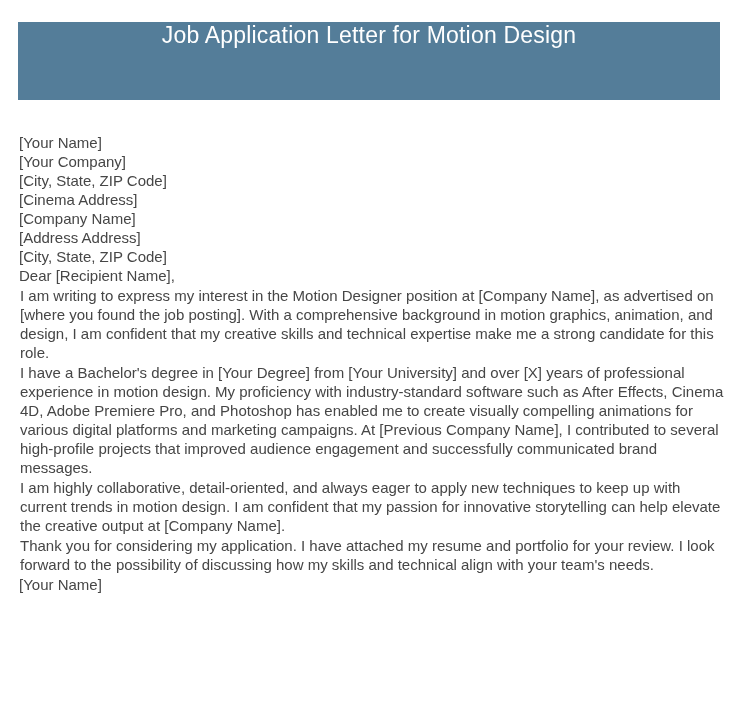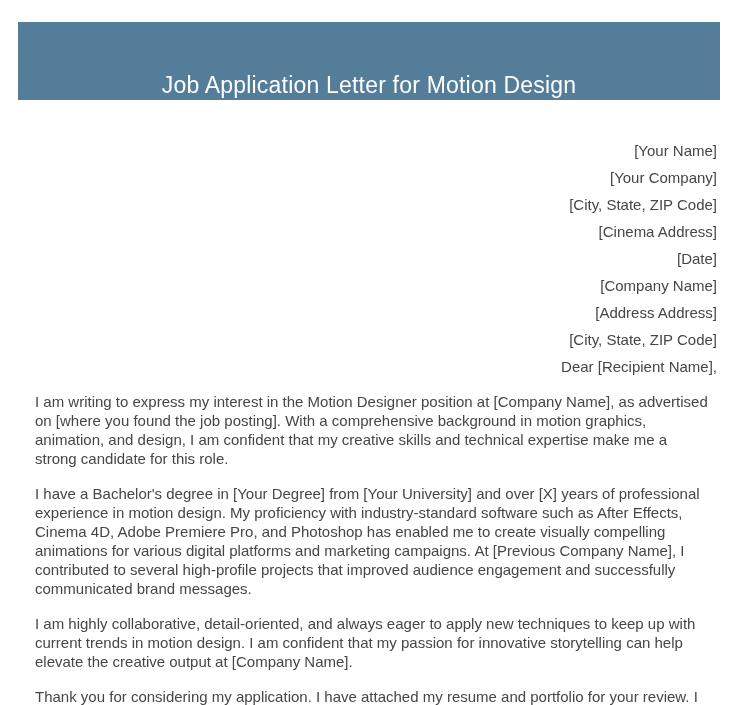--- a/index.html
+++ b/index.html
@@ -25,21 +25,21 @@
 
   
   .header-banner {
     position: absolute;
     left: 18px;
     top: 22px;
     width: 702px;
     height: 78px;
     background: #547d99;
     display: flex;
-    align-items: flex-end;
+    align-items: flex-start;
     justify-content: center;
   }
   .header-title {
     color: #ffffff;
     font-size: 23px;
     font-weight: 400;
     letter-spacing: 0.2px;
     line-height: 1.2;
     text-align: center;
     font-family: "Liberation Sans", sans-serif;
@@ -51,57 +51,55 @@
     position: absolute;
     left: 19px;
     top: 133px;
     width: 706px;
     color: #464646;
     font-size: 15px;
     line-height: 19px;
     font-family: "Liberation Sans", sans-serif;
   }
   .letter-line {
-    margin: 8px;
+    margin: 0;
     padding: 0;
     white-space: pre-wrap;
-    text-align: right;
   }
   .letter-para {
-    margin: 16px;
+    margin: 1px;
     padding: 0;
     text-align: left;
   }
 </style>
 </head>
 <body>
 
 <div class="page">
 
   <div class="header-banner">
     <div class="header-title">Job Application Letter for Motion Design</div>
   </div>
 
   <div class="letter-body">
 
     <div class="letter-line">[Your Name]</div>
     <div class="letter-line">[Your Company]</div>
     <div class="letter-line">[City, State, ZIP Code]</div>
     <div class="letter-line">[Cinema Address]</div>
 
-    <div class="letter-line">[Date]</div>
 
     <div class="letter-line">[Company Name]</div>
     <div class="letter-line">[Address Address]</div>
     <div class="letter-line">[City, State, ZIP Code]</div>
 
     <div class="letter-line">Dear [Recipient Name],</div>
 
     <p class="letter-para">I am writing to express my interest in the Motion Designer position at [Company Name], as advertised on [where you found the job posting]. With a comprehensive background in motion graphics, animation, and design, I am confident that my creative skills and technical expertise make me a strong candidate for this role.</p>
     <p class="letter-para">I have a Bachelor's degree in [Your Degree] from [Your University] and over [X] years of professional experience in motion design. My proficiency with industry-standard software such as After Effects, Cinema 4D, Adobe Premiere Pro, and Photoshop has enabled me to create visually compelling animations for various digital platforms and marketing campaigns. At [Previous Company Name], I contributed to several high-profile projects that improved audience engagement and successfully communicated brand messages.</p>
     <p class="letter-para">I am highly collaborative, detail-oriented, and always eager to apply new techniques to keep up with current trends in motion design. I am confident that my passion for innovative storytelling can help elevate the creative output at [Company Name].</p>
-    <p class="letter-para">Thank you for considering my application. I have attached my resume and portfolio for your review. I look forward to the possibility of discussing how my skills and experience align with your team's needs.</p>
+    <p class="letter-para">Thank you for considering my application. I have attached my resume and portfolio for your review. I look forward to the possibility of discussing how my skills and technical align with your team's needs.</p>
 
     <div class="letter-line">[Your Name]</div>
 
   </div>
 
 </div>
 
 </body></html>

